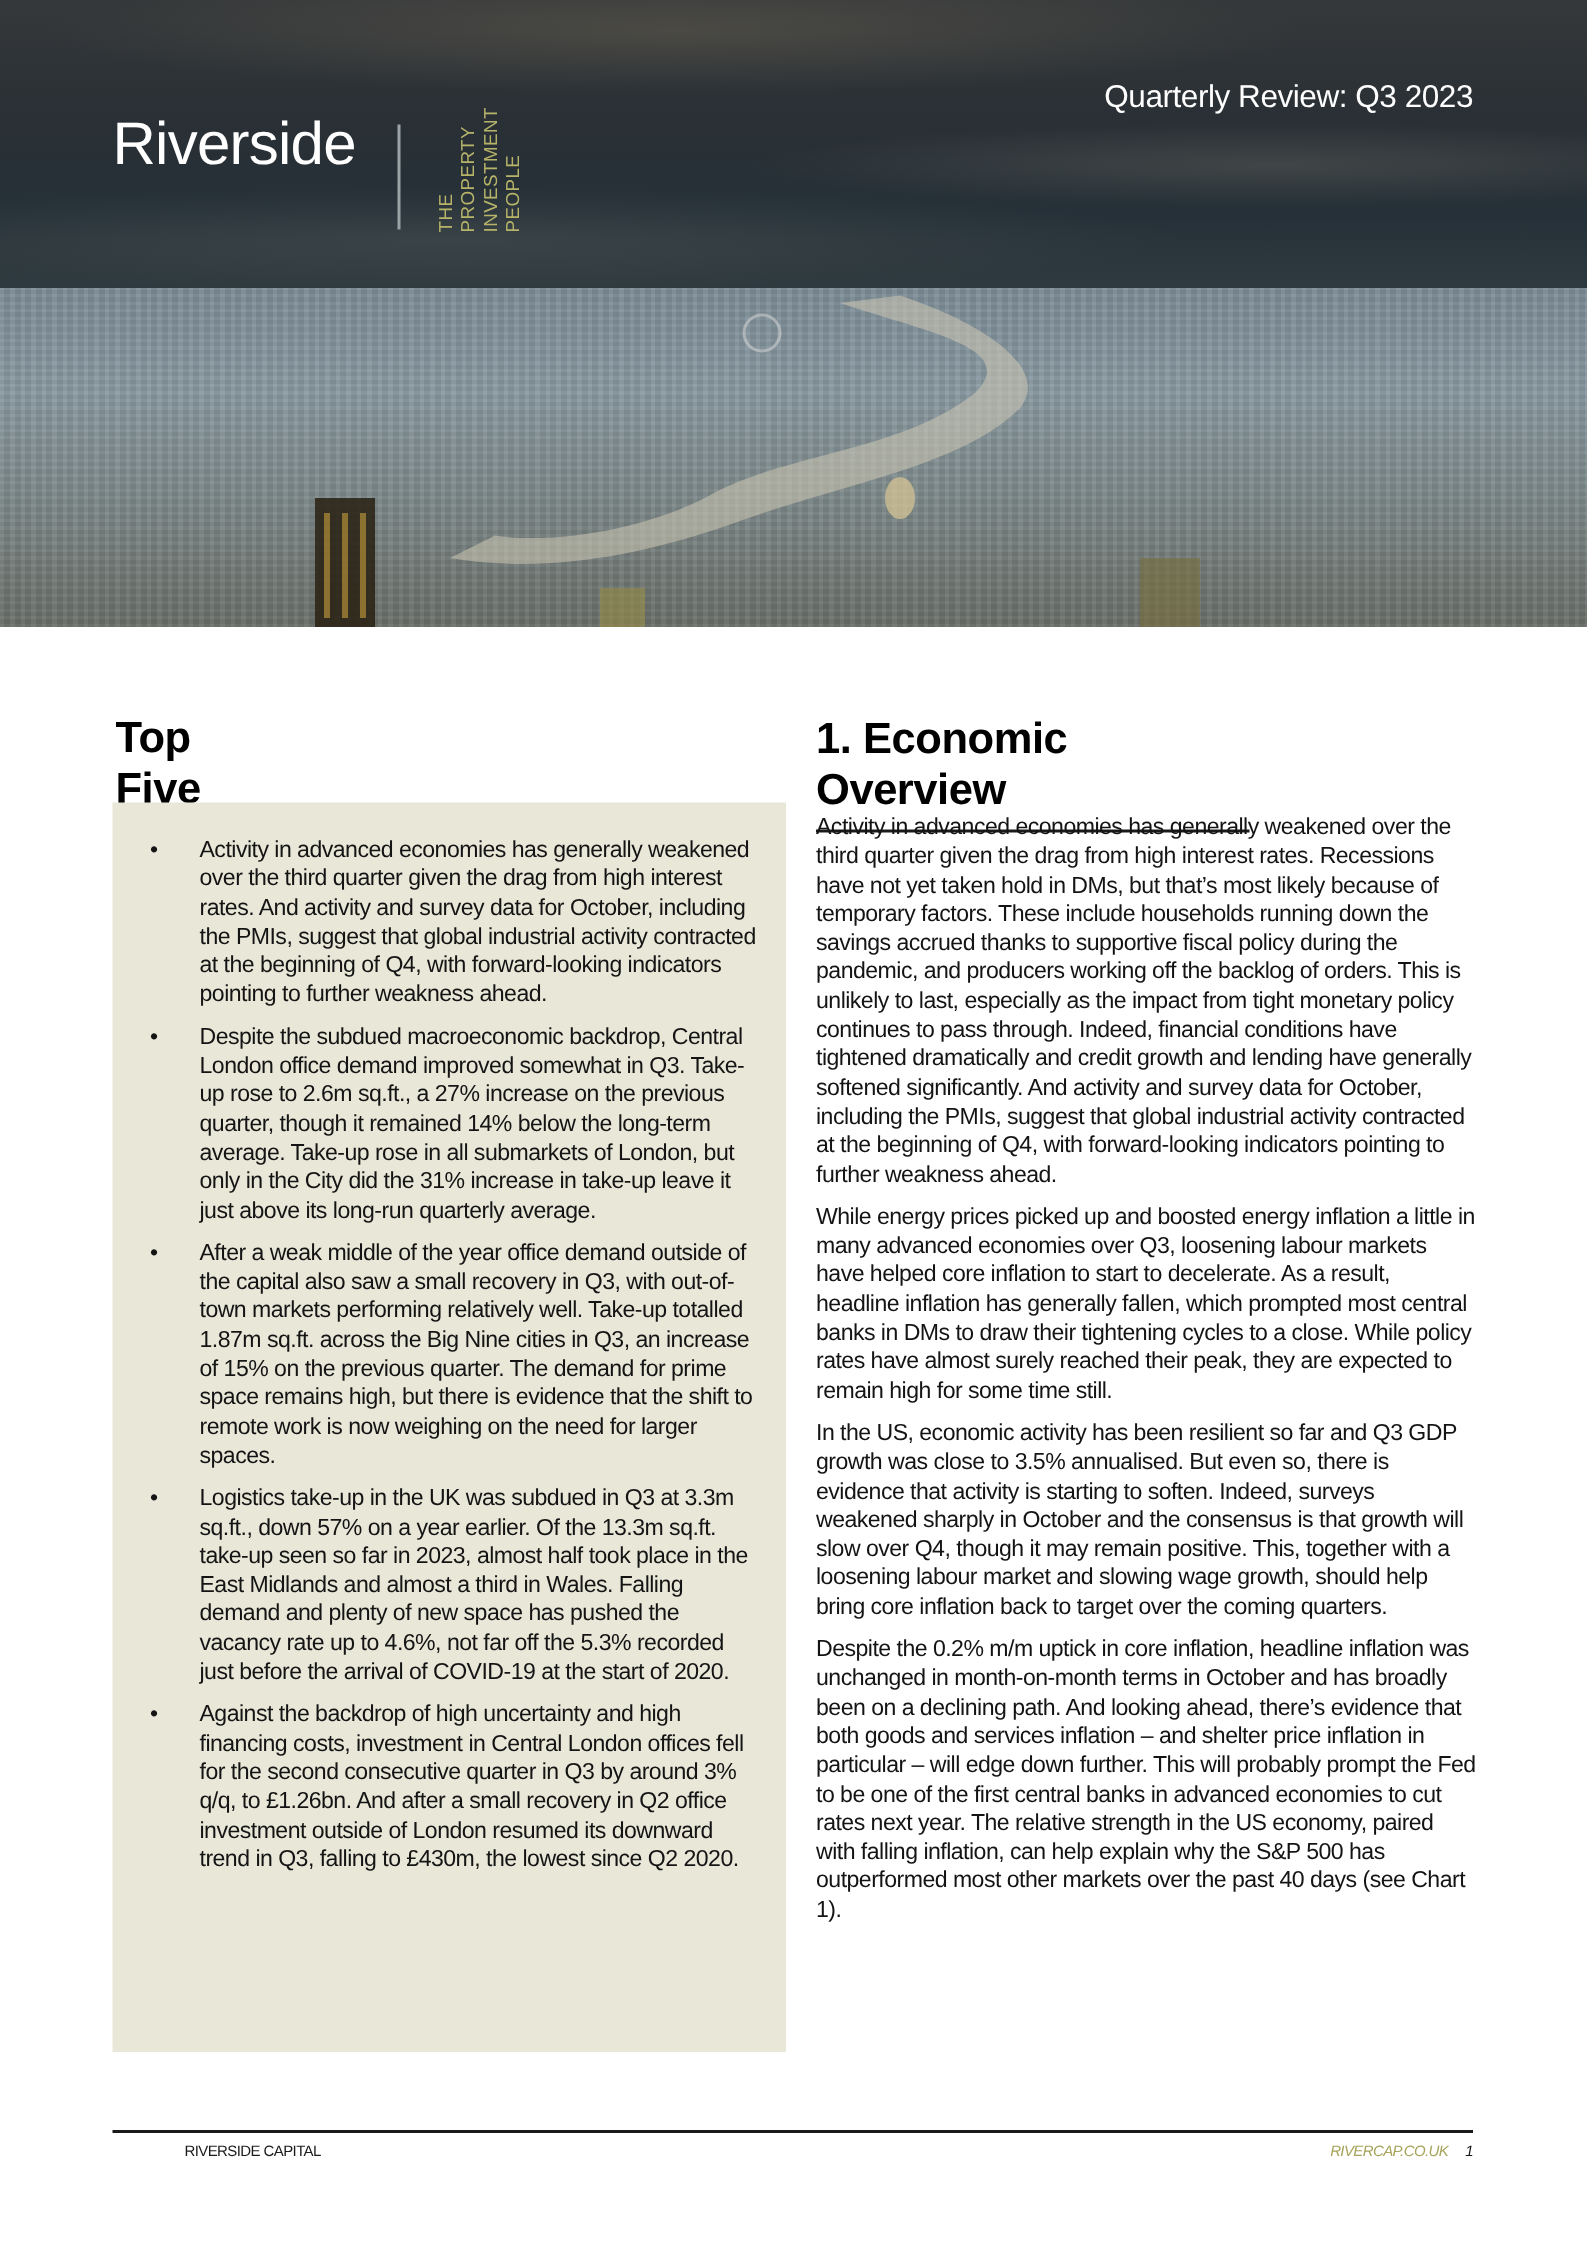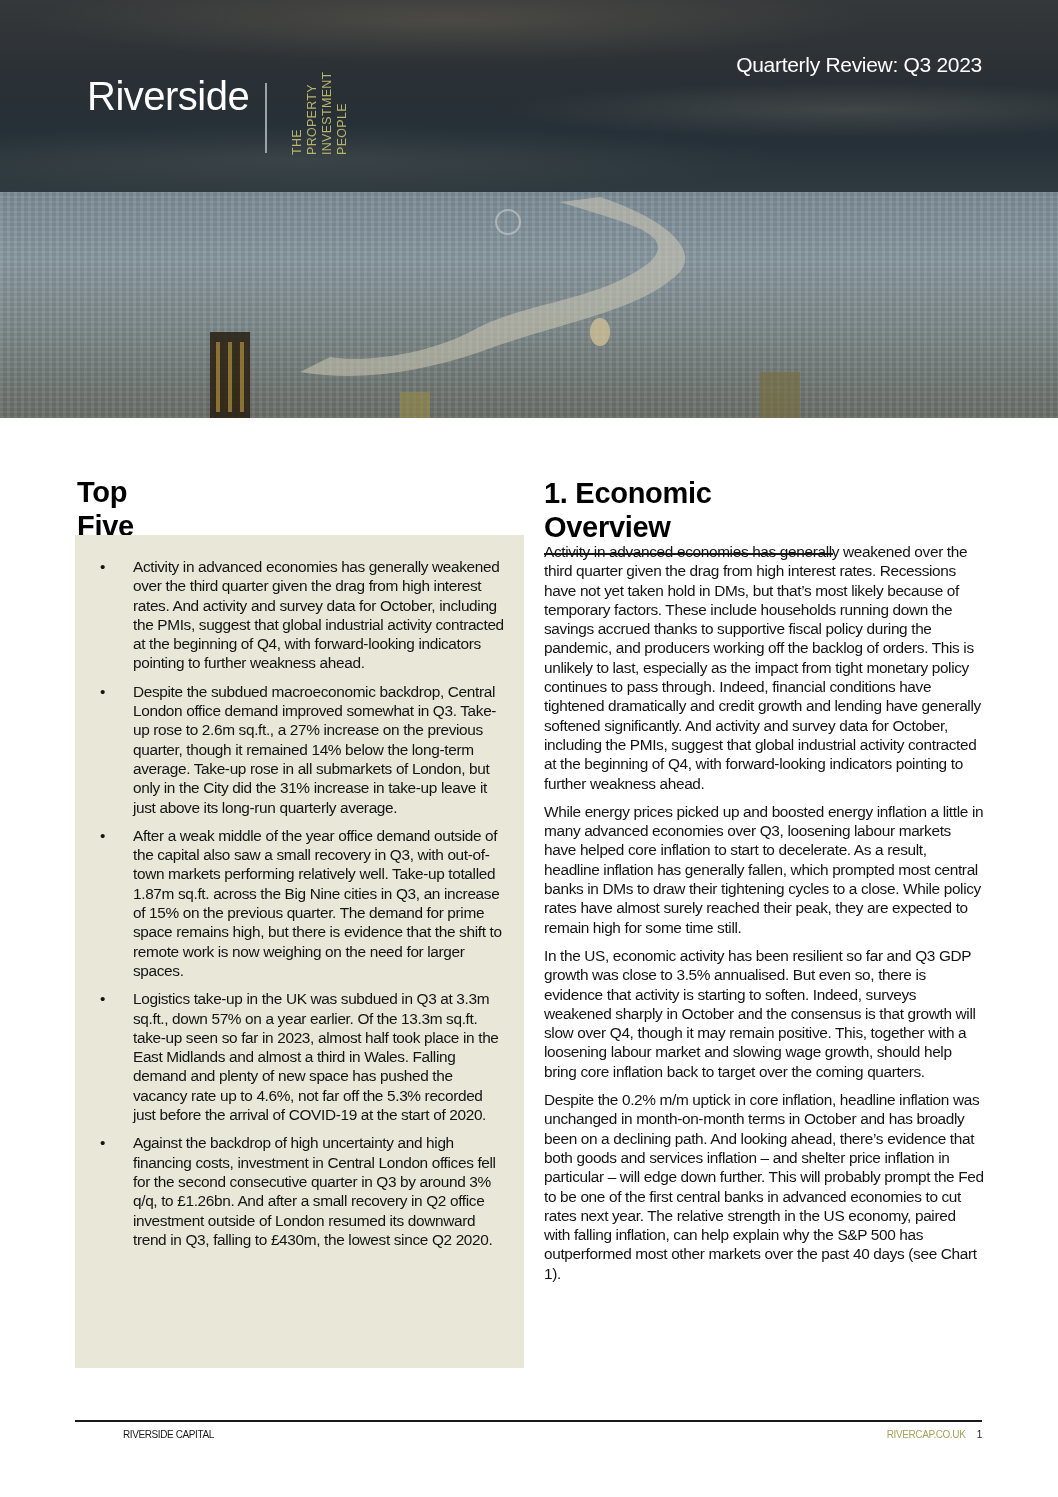--- a/index.html
+++ b/index.html
@@ -25,21 +25,21 @@
       radial-gradient(ellipse 160px 60px at 820px 300px, rgba(170,150,80,0.35), rgba(0,0,0,0) 70%),
       radial-gradient(ellipse 200px 70px at 150px 320px, rgba(160,140,90,0.35), rgba(0,0,0,0) 70%),
       repeating-linear-gradient(90deg, rgba(255,255,255,0.04) 0 3px, rgba(0,0,0,0.05) 3px 7px),
       repeating-linear-gradient(0deg, rgba(255,255,255,0.03) 0 2px, rgba(0,0,0,0.04) 2px 5px),
       linear-gradient(180deg, #7e8e98 0%, #8a9aa2 30%, #7f8b8c 60%, #6b706a 100%);
   }
   .hero-city-river {
     position: absolute; left: 0; top: 192px; width: 1058px; height: 226px; pointer-events: none;
   }
 
-  .brand { position: absolute; left: 75px; top: 78px; margin-left: 12px; }
+  .brand { position: absolute; left: 75px; top: 78px; }
   .brand-name {
     font-family: "Liberation Sans", sans-serif; font-weight: 300; color: #ffffff;
     font-size: 40px; line-height: 36px; letter-spacing: -0.5px;
   }
   .brand-sub {
     font-family: "Liberation Sans", sans-serif; color: #ffffff;
     font-size: 40px; line-height: 40px; letter-spacing: -0.5px;
   }
   .brand-divider { position: absolute; left: 265px; top: 83px; width: 2px; height: 70px; background: #9aa3a6; }
   .tagline {
@@ -70,21 +70,21 @@
   .bullet-item { position: relative; padding-left: 33px; margin-bottom: 9px; font-size: 15.4px; line-height: 19.3px; color: #141414; letter-spacing: -0.35px; }
   .bullet-dot { position: absolute; left: 0; top: 0; width: 10px; }
 
   
   .overview { position: absolute; left: 544px; top: 542px; width: 440px; }
   .overview p { font-size: 15.4px; line-height: 19.3px; color: #141414; margin-bottom: 9px; letter-spacing: -0.35px; }
 
   
   .footer-rule { position: absolute; left: 75px; top: 1420px; width: 907px; height: 2px; background: #1a1a1a; }
   .footer-left { position: absolute; left: 75px; top: 1429px; font-size: 10px; color: #1a1a1a; letter-spacing: -0.4px; margin-left: 48px; }
-  .footer-right { position: absolute; right: 76px; top: 1429px; font-size: 10px; letter-spacing: -0.4px; }
+  .footer-right { position: absolute; right: 76px; top: 1429px; font-size: 10px; letter-spacing: -0.4px; font-style: italic; }
   .footer-url { color: #a6a35a; margin-right: 9px; }
   .footer-page { color: #1a1a1a; }
 </style>
 </head>
 <body>
 
 <div class="hero-sky"></div>
 <div class="hero-city"></div>
 <svg class="hero-city-river" width="1058" height="226" viewBox="0 0 1058 226">
   <path d="M560 10 C 620 30, 680 40, 650 70 C 600 110, 520 110, 470 140 C 420 165, 360 170, 330 165 L 300 180 C 360 190, 420 180, 480 160 C 560 130, 640 120, 680 80 C 700 55, 660 25, 600 5 Z" fill="rgba(205,200,180,0.55)"></path>

